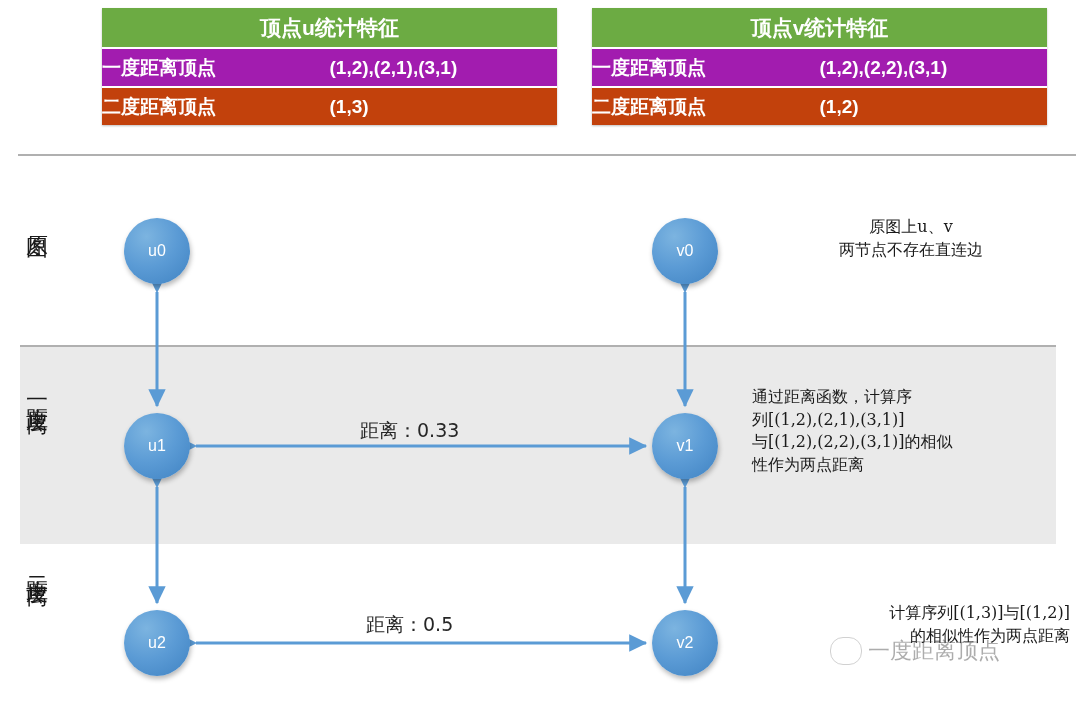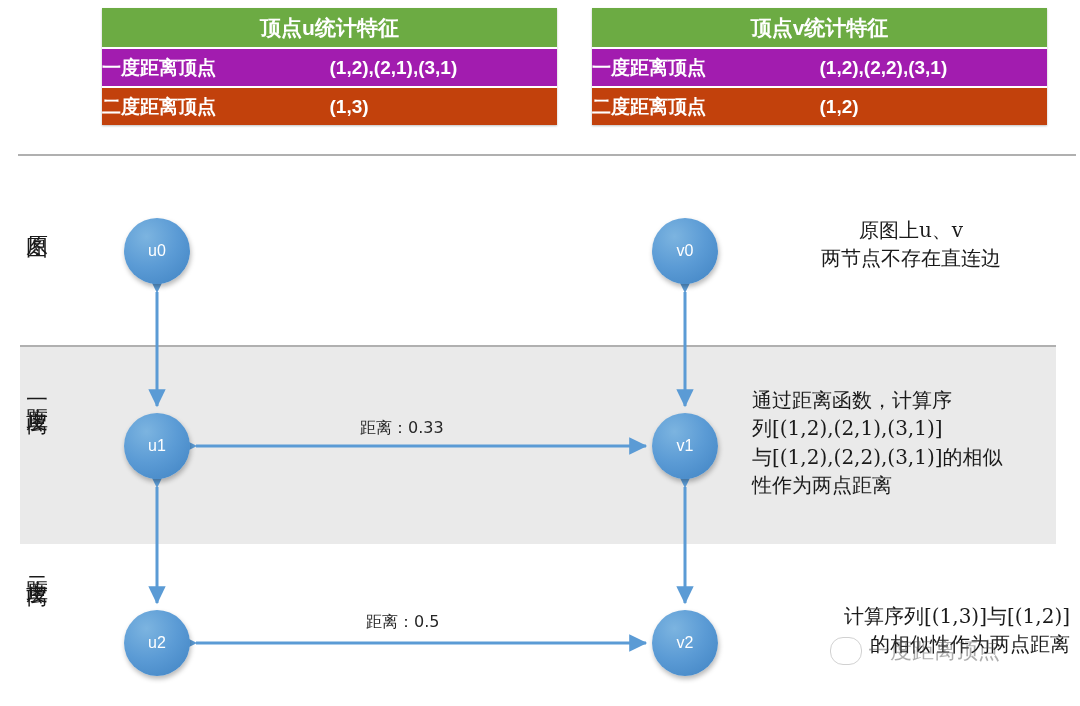--- a/index.html
+++ b/index.html
@@ -124,35 +124,35 @@
   #edges {
     position: absolute;
     left: 0; top: 0;
     width: 1080px; height: 706px;
     z-index: 2;
   }
 
   
   .dist-label {
     position: absolute;
-    font-size: 16px;
+    font-size: 19px;
     color: #262626;
     font-family: "DejaVu Sans", "Liberation Sans", sans-serif;
     white-space: nowrap;
     z-index: 5;
   }
   #dist-1 { left: 360px; top: 418px; }
   #dist-2 { left: 366px; top: 612px; }
 
   
   .note {
     position: absolute;
     color: #1a1a1a;
     font-family: "DejaVu Serif", "Liberation Serif", serif;
-    font-size: 20px;
+    font-size: 16px;
     line-height: 1.42;
     white-space: pre-line;
     z-index: 5;
   }
   #note-0 { left: 752px; top: 216px; width: 318px; text-align: center; }
   #note-1 { left: 752px; top: 386px; width: 300px; text-align: left; }
   #note-2 { left: 752px; top: 602px; width: 318px; text-align: right; }
 
   
   #watermark {

